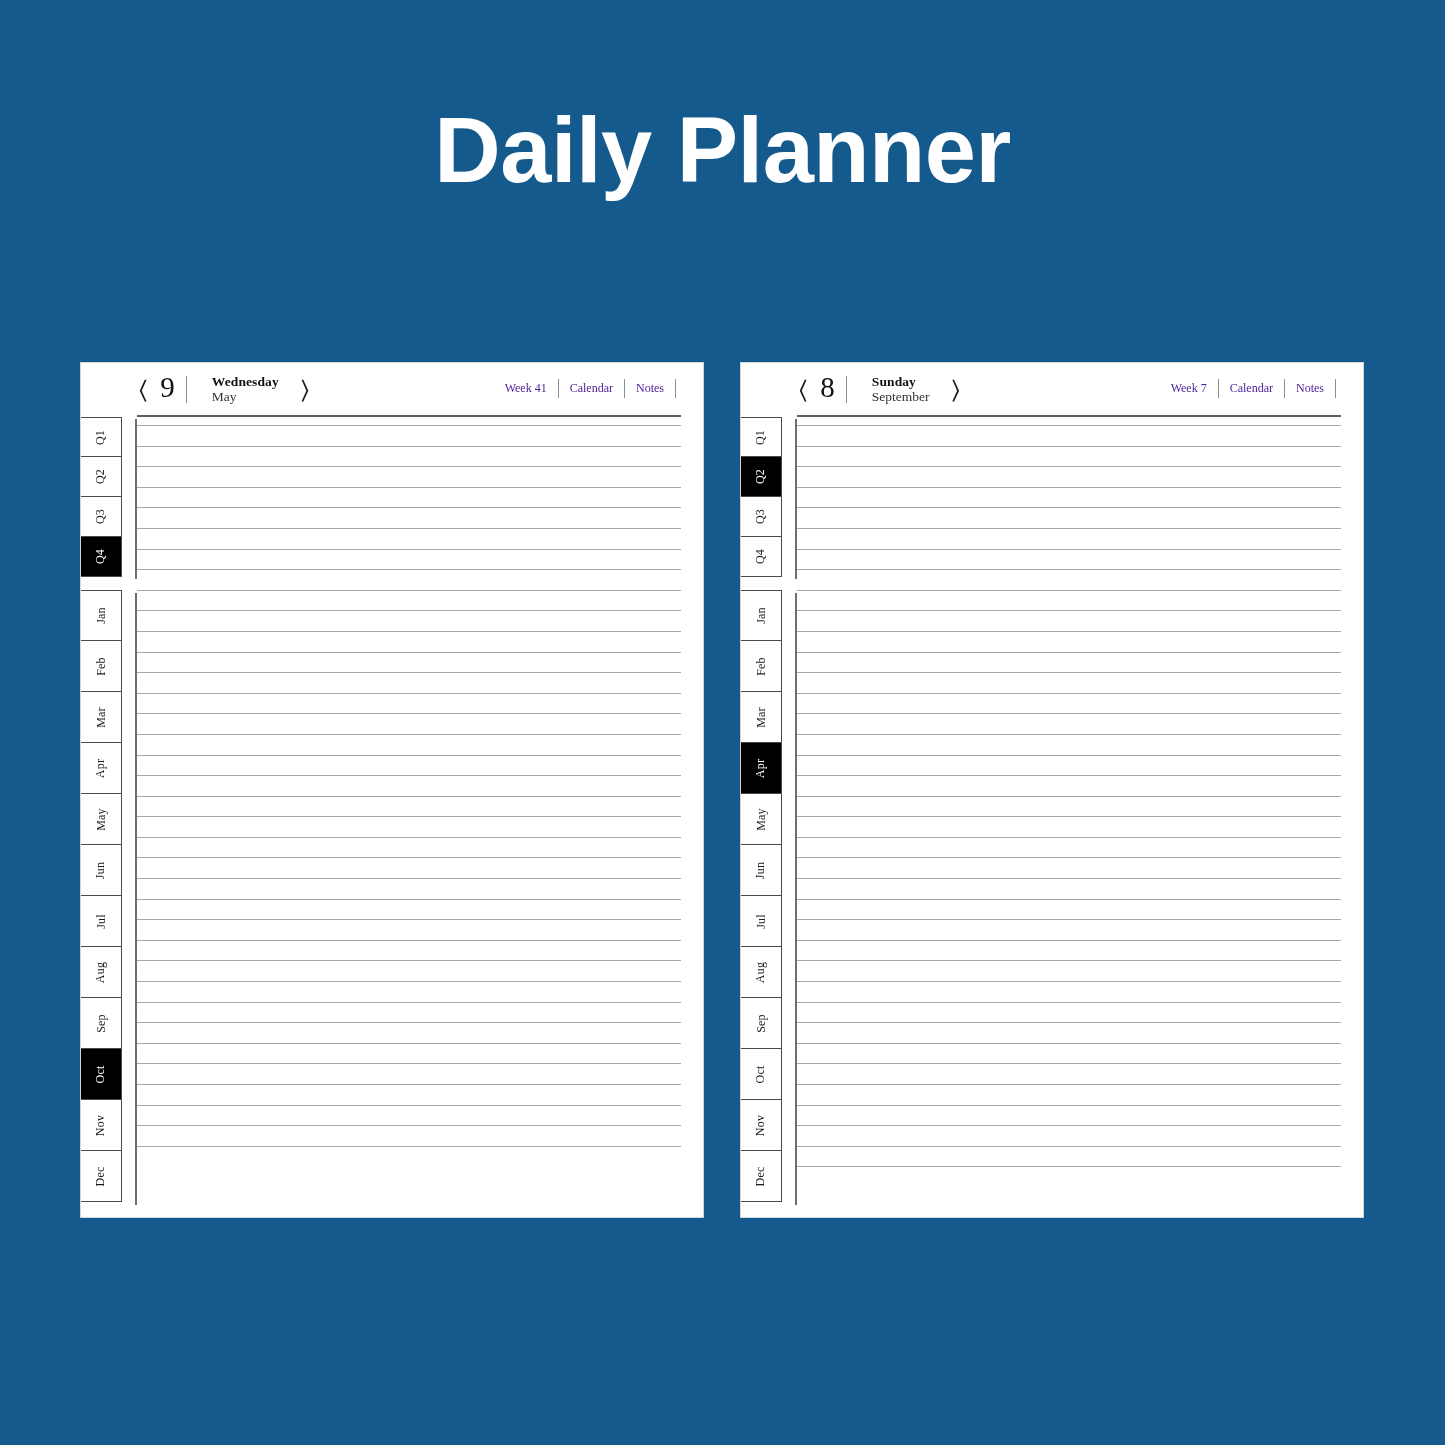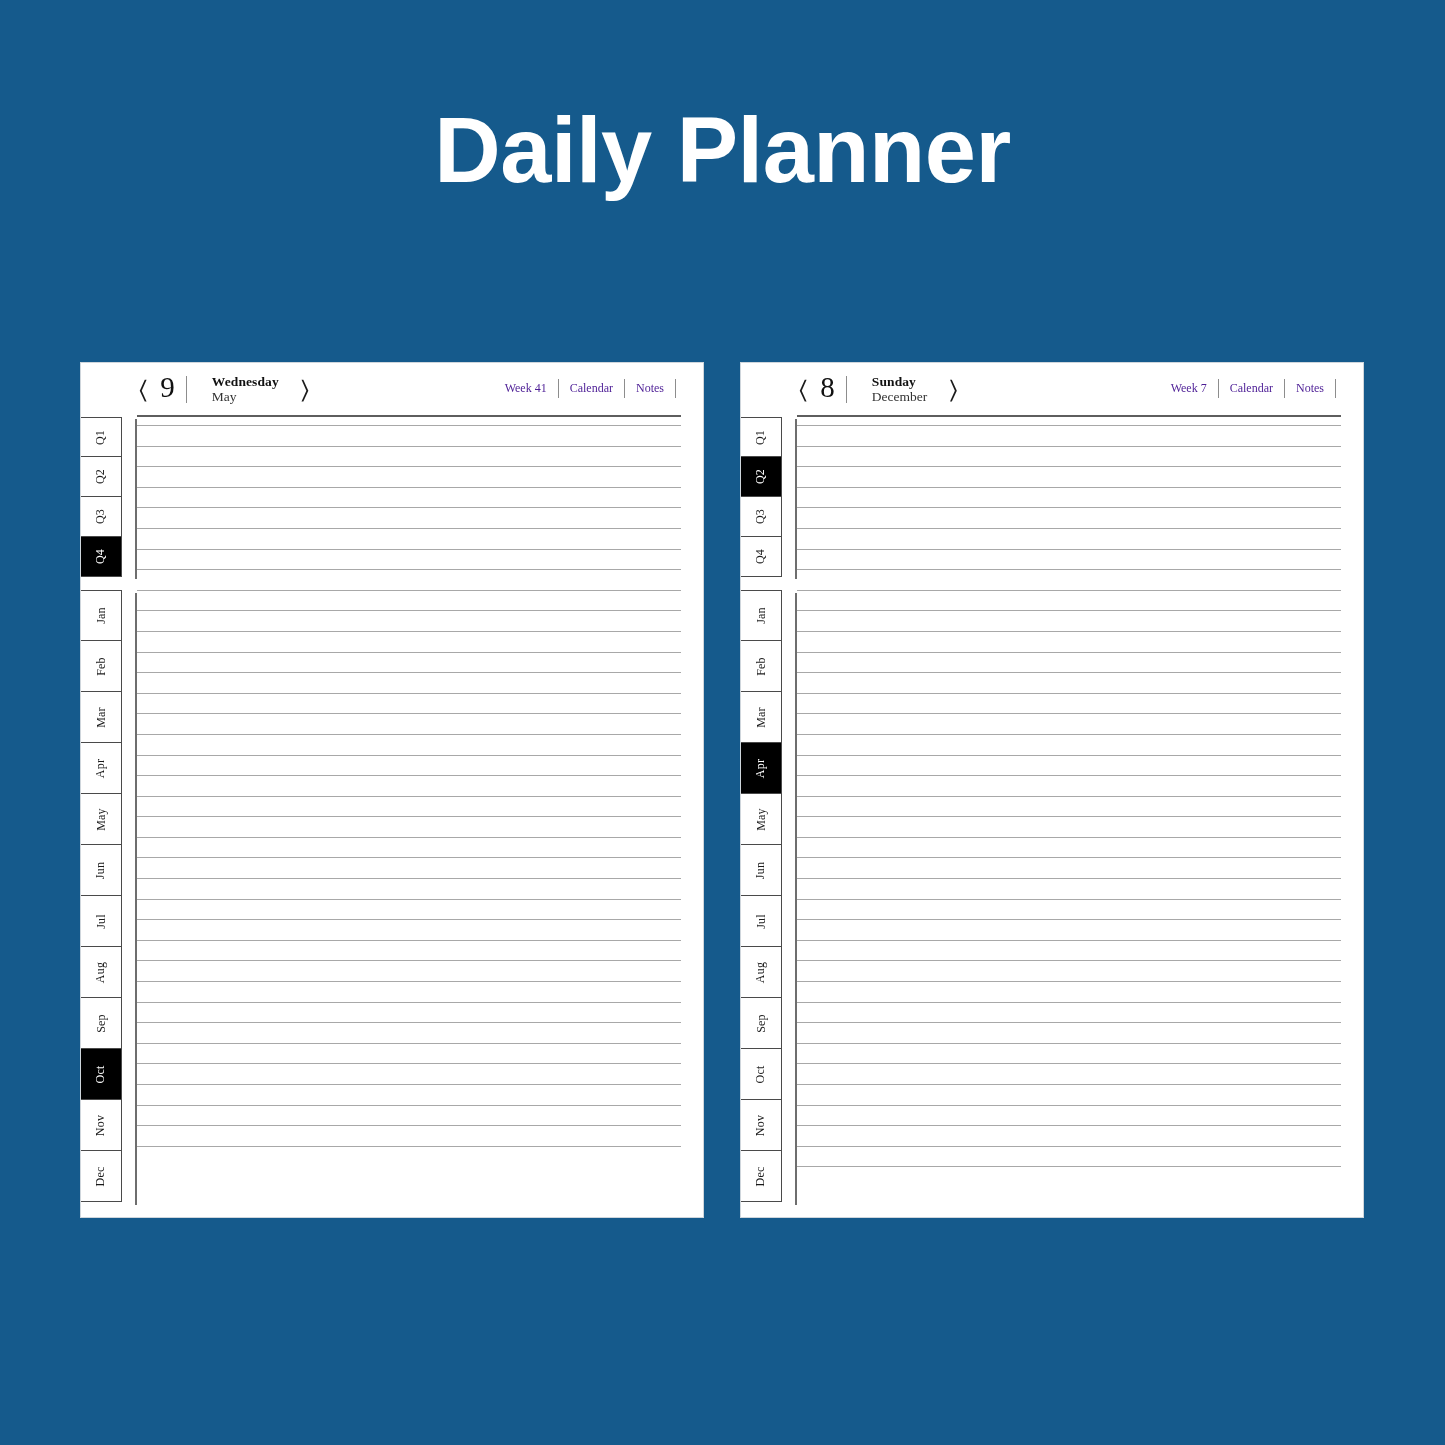--- a/index.html
+++ b/index.html
@@ -314,21 +314,21 @@
 
   <div class="planner-page right">
 
     <div class="page-header">
       <div class="header-left">
         <span class="chev prev">〈</span>
         <span class="daynum">8</span>
         <span class="date-sep"></span>
         <span class="date-words">
           <div class="weekday">Sunday</div>
-          <div class="monthname">December</div>
+          <div class="monthname">September</div>
         </span>
         <span class="chev next">〉</span>
       </div>
 
       <div class="header-right">
         <span class="hr-item">Week 7</span>
         <span class="hr-div"></span>
         <span class="hr-item">Calendar</span>
         <span class="hr-div"></span>
         <span class="hr-item">Notes</span>

